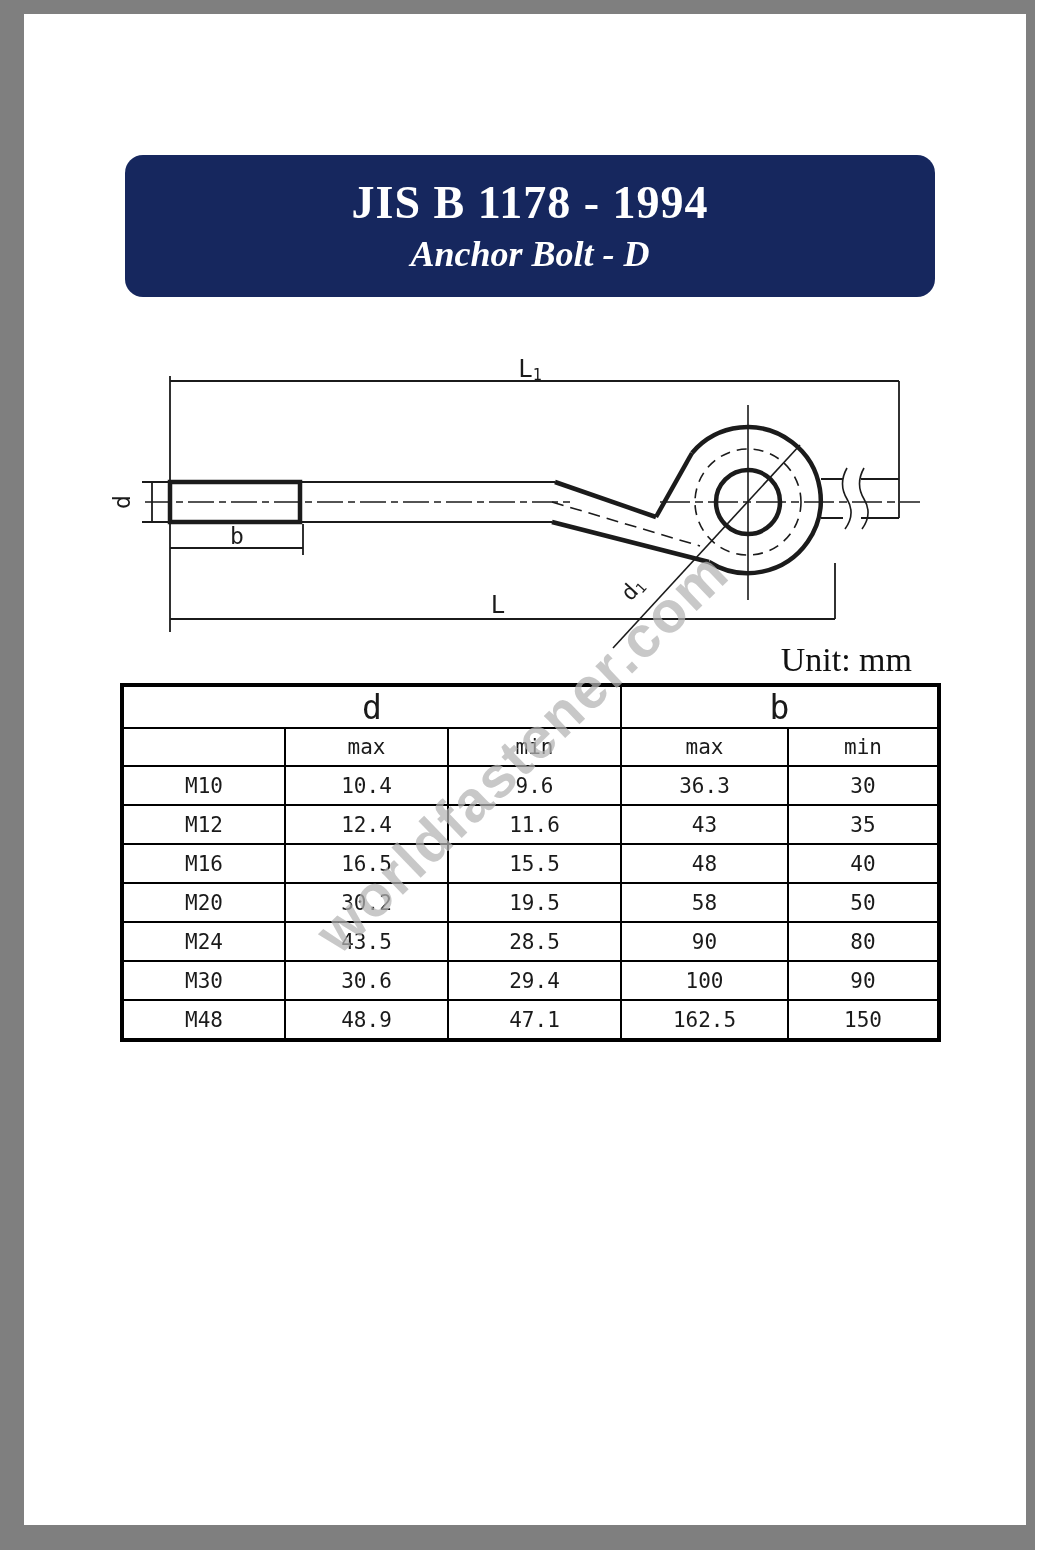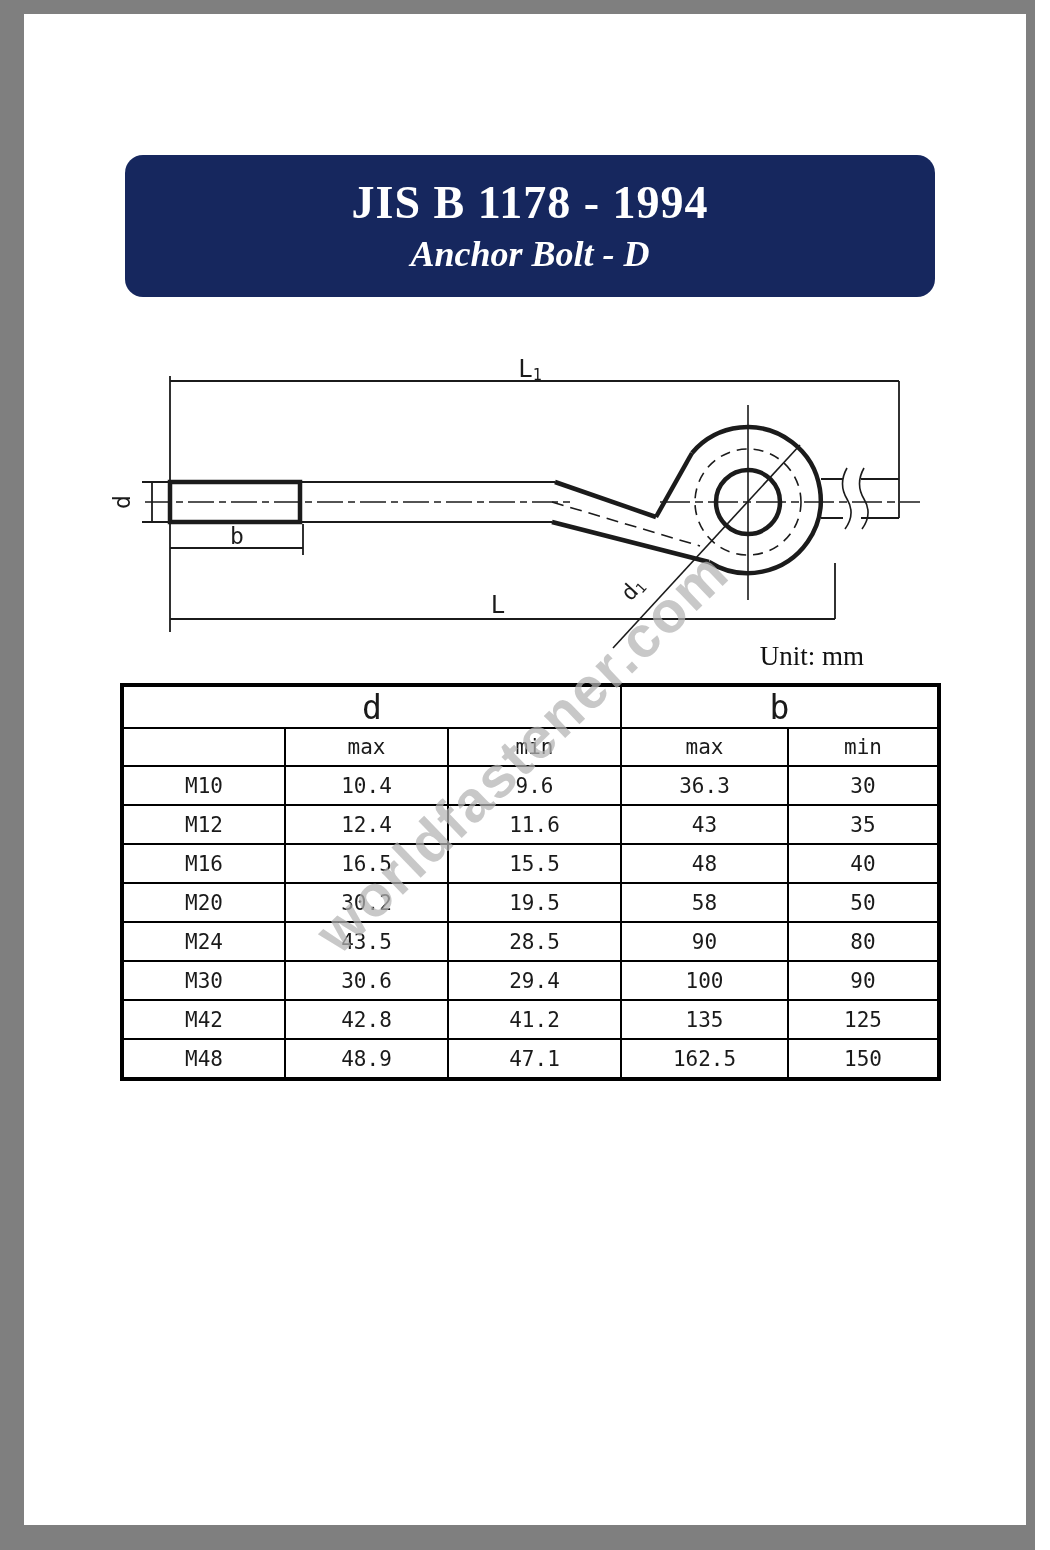--- a/index.html
+++ b/index.html
@@ -45,23 +45,23 @@
     position:absolute;left:100px;top:350px;
     width:850px;height:300px;
   }
   #drawing text{
     font-family:"DejaVu Sans Mono", monospace;
     fill:#1b1b1b;
   }
   
   #unit-label{
     position:absolute;left:712px;top:641px;width:200px;
-    text-align:center;
-    font-family:"Liberation Serif", serif;
-    font-size:27px;
+    text-align:right;
+    font-family:"Liberation Serif", serif;
+    font-size:34px;
     color:#111;
   }
   
   #spec-table{
     position:absolute;left:120px;top:683px;
     width:817px;
     border-collapse:collapse;
     table-layout:fixed;
     background:transparent;
     font-family:"DejaVu Sans Mono", monospace;
@@ -215,27 +215,20 @@
           <td>80</td>
         </tr>
         <tr>
           <td>M30</td>
           <td>30.6</td>
           <td>29.4</td>
           <td>100</td>
           <td>90</td>
         </tr>
         <tr>
-          <td>M42</td>
-          <td>42.8</td>
-          <td>41.2</td>
-          <td>135</td>
-          <td>125</td>
-        </tr>
-        <tr>
           <td>M48</td>
           <td>48.9</td>
           <td>47.1</td>
           <td>162.5</td>
           <td>150</td>
         </tr>
       </tbody>
   </table>
 
   <div id="watermark">worldfastener.com</div>

